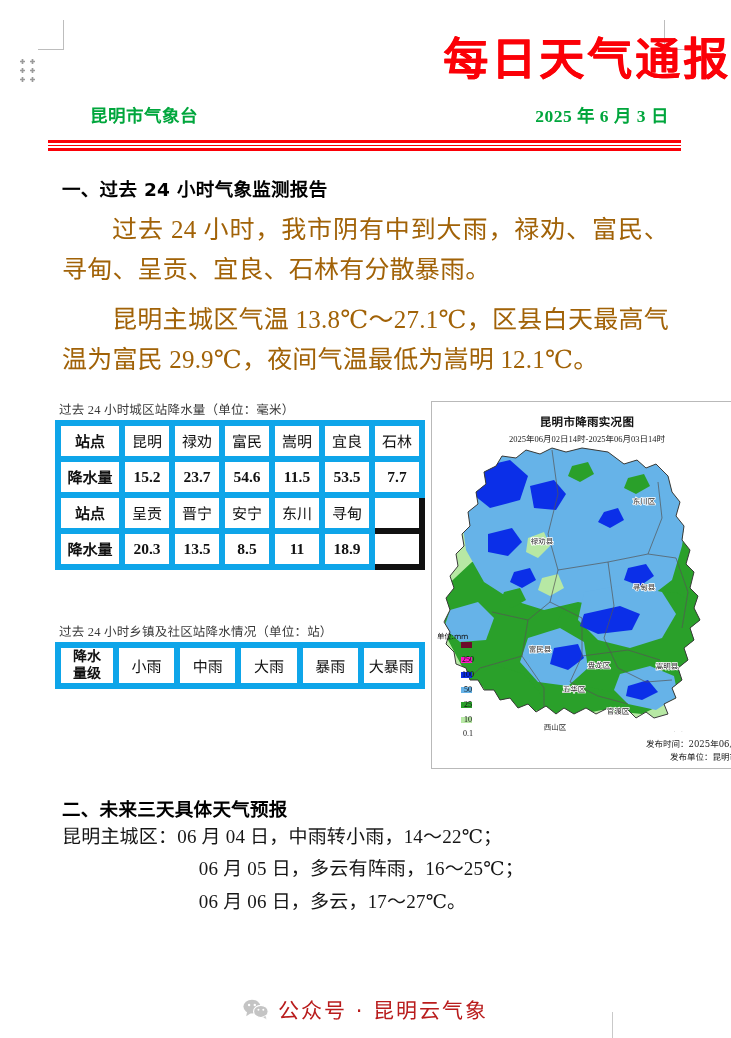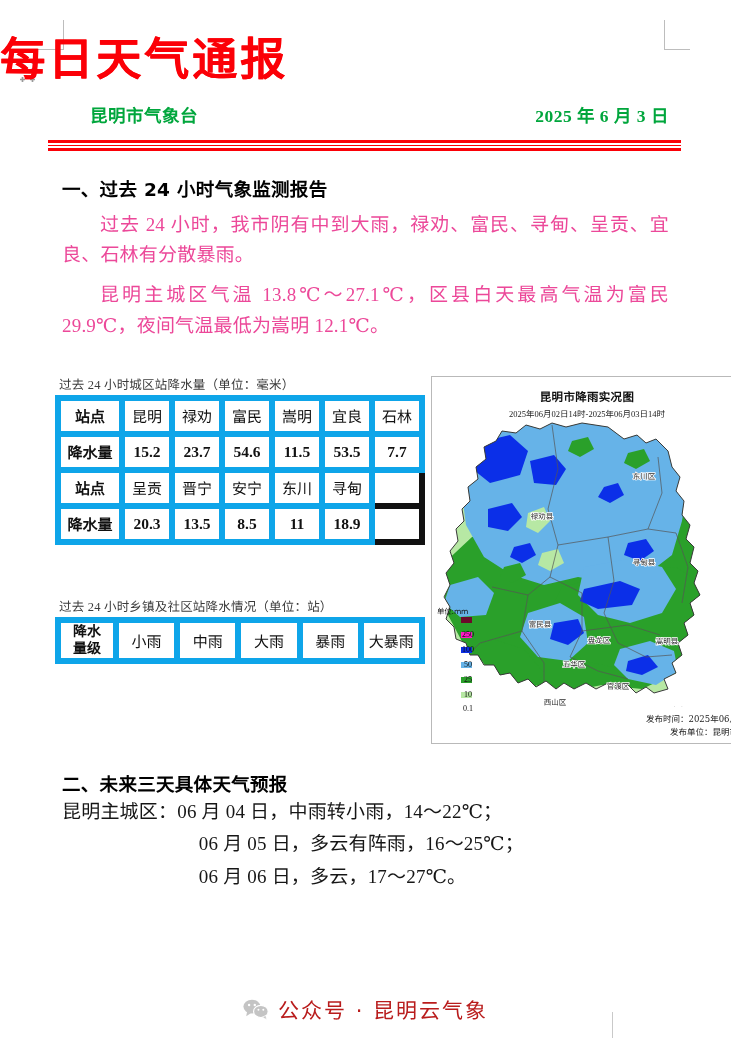--- a/index.html
+++ b/index.html
@@ -34,21 +34,21 @@
   }
   #drag-handle i {
     display: block; width: 5px; height: 5px; background: #9a9a9a;
     clip-path: polygon(33% 0,67% 0,67% 33%,100% 33%,100% 67%,67% 67%,67% 100%,33% 100%,33% 67%,0 67%,0 33%,33% 33%);
   }
 
   
   .page { position: absolute; left: 0; top: 0; width: 731px; }
 
   .doc-title {
-    text-align: left;
+    text-align: right;
     color: #fb0007;
     font-family: "DejaVu Serif", "Liberation Serif", serif;
     font-weight: 700;
     font-size: 45px;
     letter-spacing: 3px;
     margin: 0;
     padding-top: 36px;
     line-height: 1.08;
     text-shadow: 0.5px 0 0 #fb0007;
   }
@@ -73,30 +73,30 @@
   .section-h {
     margin: 24px 0 0 62px;
     font-family: "DejaVu Sans", "Liberation Sans", sans-serif;
     font-weight: 700;
     font-size: 18.5px;
     letter-spacing: 0.3px;
     color: #000;
   }
   .para {
     margin: 9px 62px 0 62px;
-    font-size: 19px;
+    font-size: 25px;
     line-height: 1.62;
     text-align: justify;
     text-indent: 2em;
     letter-spacing: 0.2px;
-    color: #ec4899;
-  }
-
-  
-  .tables-row { position: relative; margin-top: 32px; height: 372px; padding-left: 38px; }
+    color: #a16207;
+  }
+
+  
+  .tables-row { position: relative; margin-top: 18px; height: 372px; padding-left: 38px; }
 
   .tbl-caption {
     font-size: 12.5px; color: #3a3a3a; letter-spacing: 0.2px;
     margin: 0 0 2px 4px;
   }
   .data-table {
     border-collapse: collapse;
     table-layout: fixed;
     background: #fff;
   }

